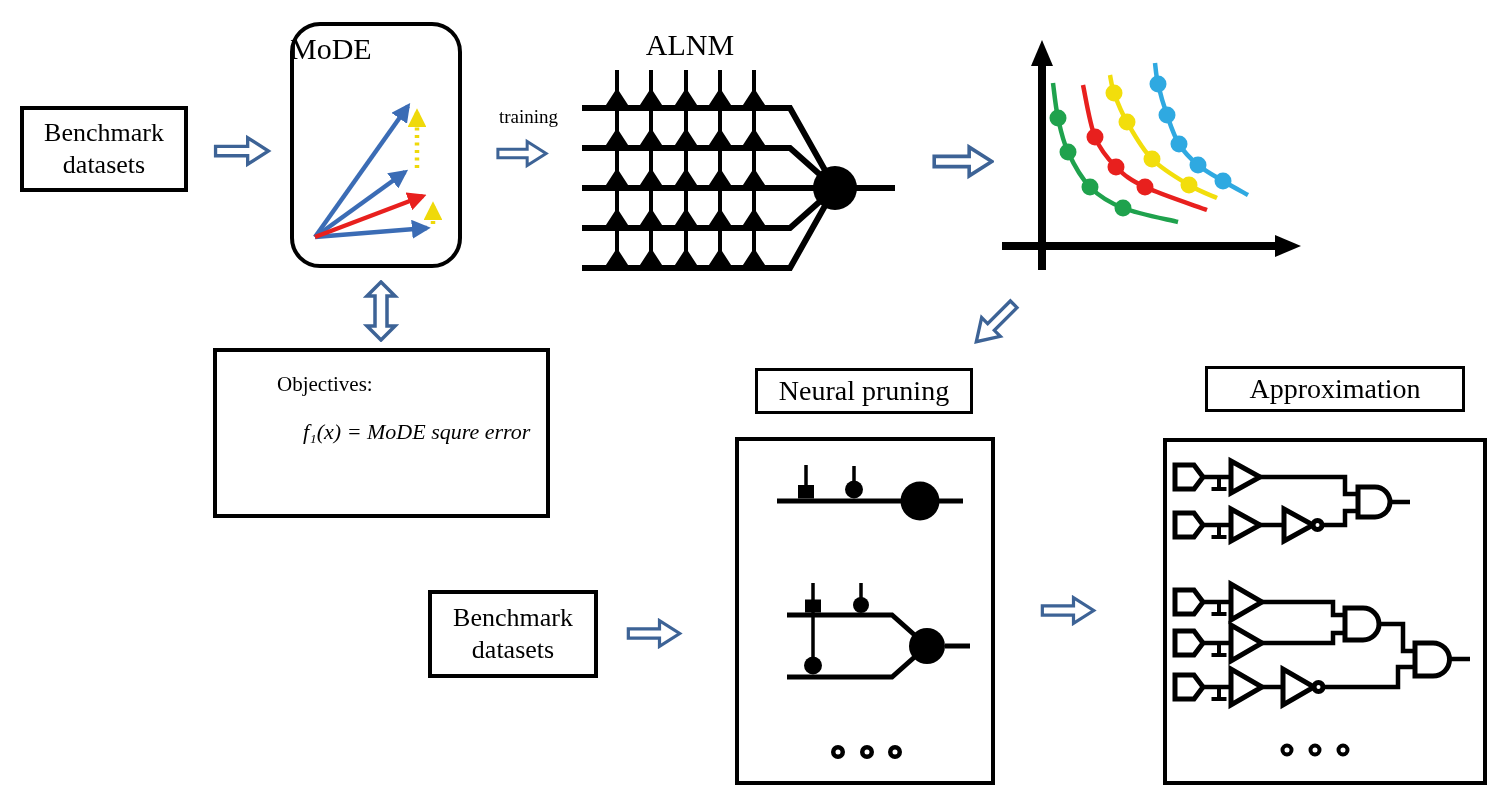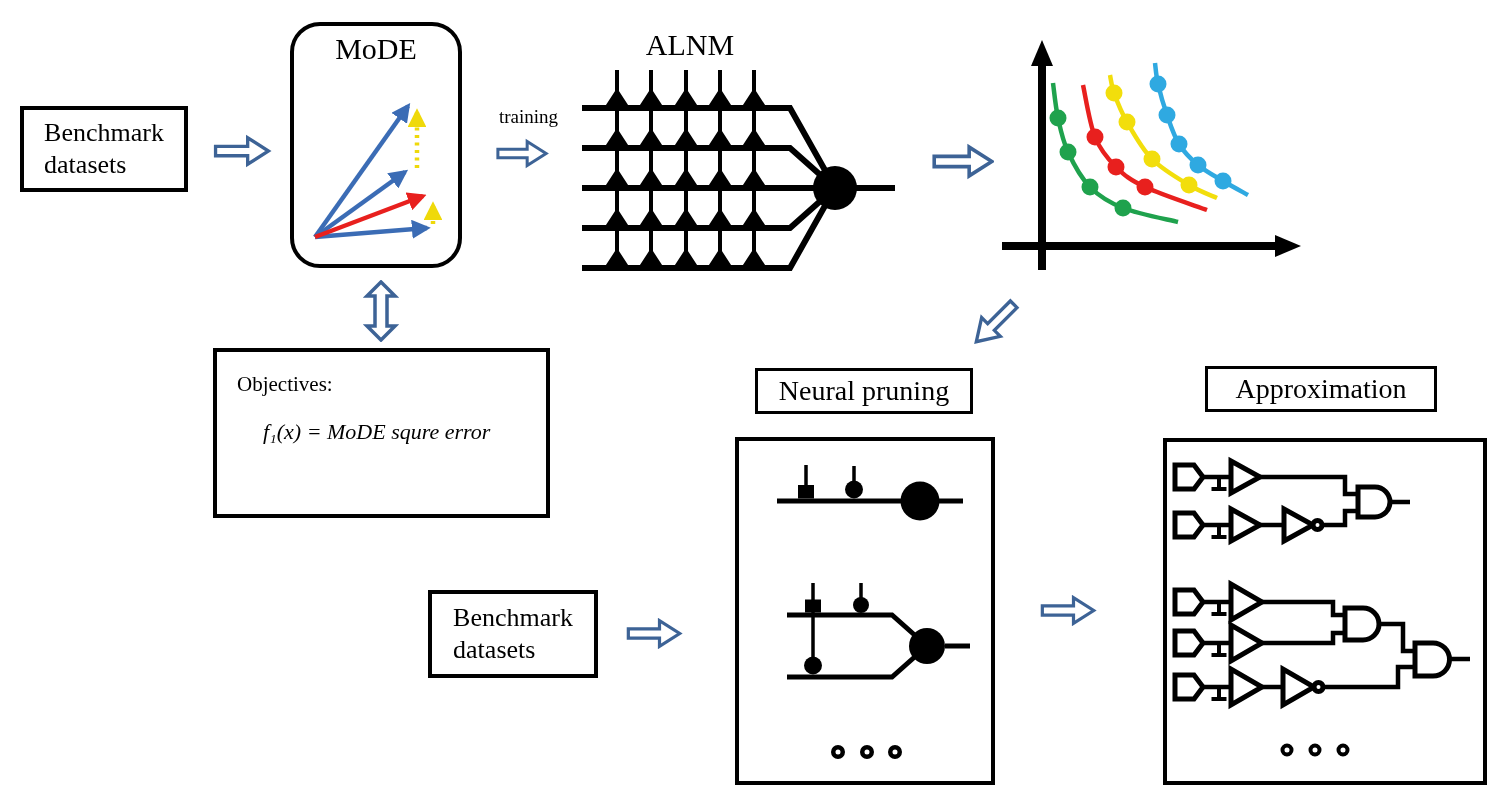--- a/index.html
+++ b/index.html
@@ -5,21 +5,21 @@
   html,body{margin:0;padding:0;}
   body{
     width:1510px;height:802px;background:#ffffff;position:relative;
     font-family:"Liberation Serif","DejaVu Serif",serif;color:#000;
     overflow:hidden;
   }
   .abs{position:absolute;}
   .box{
     position:absolute;background:#fff;border:4px solid #000;
     display:flex;align-items:center;justify-content:center;
-    text-align:left;box-sizing:border-box;
+    text-align:center;box-sizing:border-box;
   }
   .label-box{border-width:3px;}
   .pre{white-space:pre-line;}
   .bench{font-size:26px;line-height:1.25;}
   .flow-label{font-size:28px;padding:0 20px;}
   .big-title{font-size:30px;font-weight:normal;}
   .training{font-size:19px;}
   .obj-head{font-size:21px;margin:20px 0 0 20px;}
   .obj-eq{font-size:22px;font-style:italic;margin:22px 0 0 46px;}
   svg{display:block;}
@@ -28,21 +28,21 @@
 <body>
 
 <div class="box bench pre" style="left:20px;top:106px;width:168px;height:86px;">Benchmark
 datasets</div>
 
 <svg class="abs" style="left:209px;top:134px;" width="66" height="34" viewBox="0 0 60 36">
   <path d="M2 13 H36 V4 L58 18 L36 32 V23 H2 Z" fill="#fff" stroke-width="3.5" stroke-linejoin="miter" stroke="#3D6396"></path>
 </svg>
 
 <div class="box" style="left:290px;top:22px;width:172px;height:246px;border-radius:30px;"></div>
-<div class="abs big-title" style="left:290px;top:32px;width:172px;text-align:center;">MoDE</div>
+<div class="abs big-title" style="left:290px;top:32px;width:172px;">MoDE</div>
 <svg class="abs" style="left:290px;top:22px;" width="172" height="246" viewBox="0 0 172 246">
   <defs>
     <marker id="mB" viewBox="0 0 10 10" refX="8" refY="5" markerWidth="4.2" markerHeight="4.2" orient="auto">
       <path d="M0 0 L10 5 L0 10 Z" fill="#3B6CB5"></path>
     </marker>
     <marker id="mR" viewBox="0 0 10 10" refX="8" refY="5" markerWidth="4.2" markerHeight="4.2" orient="auto">
       <path d="M0 0 L10 5 L0 10 Z" fill="#E8201E"></path>
     </marker>
     <marker id="mY" viewBox="0 0 10 10" refX="8" refY="5" markerWidth="4.2" markerHeight="4.2" orient="auto">
       <path d="M0 0 L10 5 L0 10 Z" fill="#EFD90A"></path>
@@ -135,21 +135,21 @@
       <circle cx="223" cy="161" r="8.5" fill="#2FA9E1"></circle>
     </g>
   </svg>
 
 <div class="abs" style="left:965px;top:306px;width:60px;height:34px;transform:rotate(135deg);">
   <svg width="60" height="34" viewBox="0 0 60 36">
     <path d="M2 13 H36 V4 L58 18 L36 32 V23 H2 Z" fill="#fff" stroke-width="3.5" stroke-linejoin="miter" stroke="#3D6396"></path>
   </svg>
 </div>
 
-<div class="box" style="left:213px;top:348px;width:337px;height:170px;align-items:flex-start;justify-content:flex-start;text-align:left;display:block;">
+<div class="box" style="left:213px;top:348px;width:337px;height:170px;align-items:flex-start;justify-content:flex-start;text-align:left;display:block;padding-left:40px;">
   <div class="obj-head">Objectives:</div>
   <div class="obj-eq">f₁(x) = MoDE squre error</div>
 </div>
 
 <div class="box label-box flow-label" style="left:755px;top:368px;width:218px;height:46px;">Neural pruning</div>
 
 <div class="box" style="left:735px;top:437px;width:260px;height:348px;"></div>
 <svg class="abs" style="left:739px;top:441px;" width="252" height="340" viewBox="0 0 252 340">
   <g stroke="#000" fill="none">
     <line x1="38" y1="60" x2="224" y2="60" stroke-width="5"></line>
@@ -185,21 +185,21 @@
 datasets</div>
 
 <svg class="abs" style="left:624px;top:617px;" width="60" height="33" viewBox="0 0 60 36">
   <path d="M2 13 H36 V4 L58 18 L36 32 V23 H2 Z" fill="#fff" stroke-width="3.5" stroke-linejoin="miter" stroke="#3D6396"></path>
 </svg>
 
 <svg class="abs" style="left:1037px;top:594px;" width="62" height="33" viewBox="0 0 60 36">
   <path d="M2 13 H36 V4 L58 18 L36 32 V23 H2 Z" fill="#fff" stroke-width="3.5" stroke-linejoin="miter" stroke="#3D6396"></path>
 </svg>
 
-<div class="box label-box flow-label" style="left:1205px;top:366px;width:232px;height:46px;">Approximation</div>
+<div class="box label-box flow-label" style="left:1205px;top:366px;width:260px;height:46px;">Approximation</div>
 
 <div class="box" style="left:1163px;top:438px;width:324px;height:347px;"></div>
 <svg class="abs" style="left:1167px;top:442px;" width="316" height="339" viewBox="0 0 316 339">
 
   <g stroke="#000" stroke-width="4.5" fill="none">
     <path d="M36 35 H64"></path>
     <path d="M93 35 H178 V52 H191"></path>
     <path d="M36 83 H64"></path>
     <path d="M93 83 H117"></path>
     <path d="M155 83 H178 V69 H191"></path>

